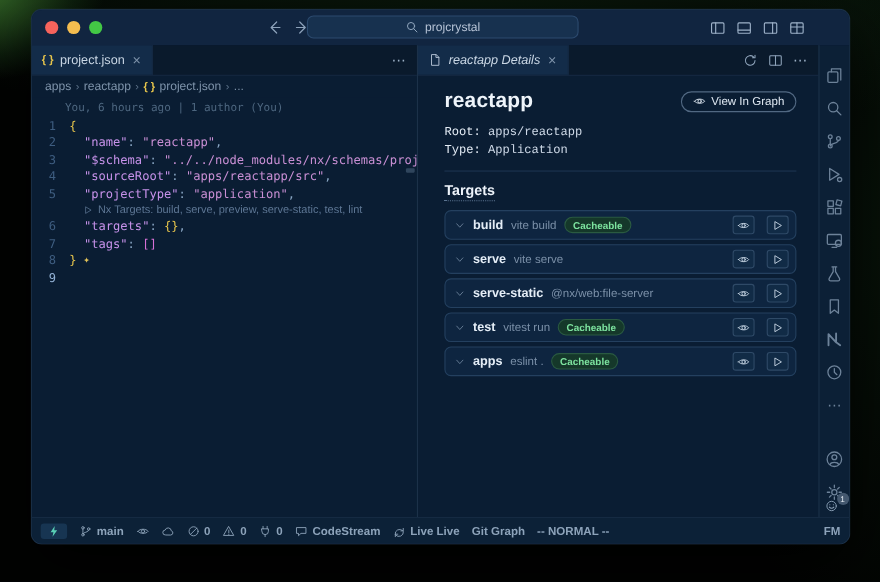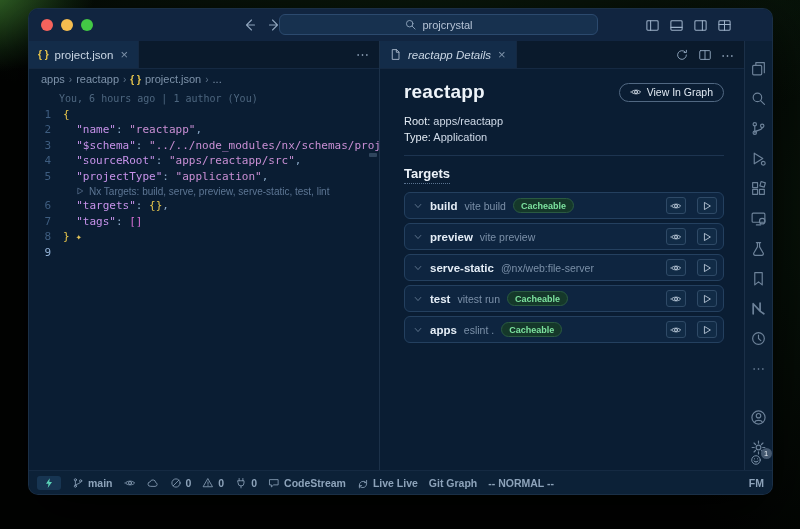--- a/index.html
+++ b/index.html
@@ -21,21 +21,21 @@
     display:flex; flex-direction:column;
   }
   
   .titlebar { height:32px; background:#112540; display:flex; align-items:center; flex:0 0 auto; position:relative; }
   .lights { display:flex; gap:8px; padding-left:12px; width:70px; }
   .light { width:12px; height:12px; border-radius:50%; }
   .light.r{ background:#f6635c; } .light.y{ background:#f5bd4f; } .light.g{ background:#43c845; }
   .nav-arrows { position:absolute; left:212px; display:flex; gap:10px; color:#8ea3bb; }
   .nav-arrows .icon { width:16px; height:16px; }
   .searchbox {
-    position:absolute; left:250px; width:319px; height:21px; top:5px;
+    position:absolute; left:250px; width:247px; height:21px; top:5px;
     background:#17314f; border:1px solid #2c4a6e; border-radius:6px;
     display:flex; align-items:center; justify-content:center; gap:5px;
     color:#b6c3d6; font-size:11px;
   }
   .searchbox .icon { width:13px; height:13px; color:#93a8c0; }
   .layout-icons { position:absolute; right:40px; display:flex; gap:9px; color:#9db1c8; }
   .layout-icons .icon { width:15px; height:15px; }
   
   .main { flex:1; display:flex; min-height:0; }
   .editors { flex:1; display:flex; min-width:0; }
@@ -64,21 +64,21 @@
   .lens { display:flex; align-items:center; gap:4px; color:#5d7694; font-size:10px; font-family:"Liberation Sans",sans-serif; padding-left:46px; height:14px; }
   .lens .icon { width:10px; height:10px; }
   .tk-key{ color:#c792ea; } .tk-str{ color:#c98fd4; } .tk-pl{ color:#89a6c4; }
   .tk-b1{ color:#e8c64c; } .tk-b2{ color:#d670d6; } .tk-sparkle{ color:#e6c65a; font-size:10px; }
   
   .details { flex:1; overflow:hidden; padding:12px 20px 0 24px; color:#d8e2ee; }
   .details-head { display:flex; align-items:center; justify-content:space-between; }
   .proj-title { font-size:19px; font-weight:700; color:#eef4fa; letter-spacing:.2px; }
   .btn-graph { display:flex; align-items:center; gap:5px; border:1px solid #516882; border-radius:10px; padding:2.5px 10px; font-size:10.5px; color:#dfe8f2; background:transparent;justify-content:center; }
   .btn-graph .icon { width:12px; height:12px; }
-  .meta { margin-top:10px; font-family:Liberation Sans, sans-serif; font-size:11px; line-height:16px; color:#cfdae8; }
+  .meta { margin-top:10px; font-family:Liberation Mono, monospace; font-size:11px; line-height:16px; color:#cfdae8; }
   .meta .lab { color:#e4ecf5; }
   .rule { border:none; border-top:1px solid #1d3450; margin:10px 0 8px; }
   .targets-h { display:inline-block; font-size:13px; font-weight:700; color:#edf3fa; border-bottom:1px dotted #5a7390; padding-bottom:2px; margin-bottom:8px; }
   .tcard { display:flex; align-items:center; gap:7px; height:27px; margin-bottom:4px;
            background:#0e2540; border:1px solid #24405f; border-radius:6px; padding:0 6px 0 8px; }
   .tcard .chev { width:10px; height:10px; color:#7d93ab; flex:0 0 auto; }
   .tcard .tname { font-size:11.5px; font-weight:700; color:#e4edf6; }
   .tcard .tcmd { font-size:10.5px; color:#7b90a8; }
   .badge { font-size:9px; font-weight:700; color:#7de39f; background:#15382a; border:1px solid #2a5a41; border-radius:8px; padding:1.5px 7px; }
   .tcard .spacer { flex:1; }
@@ -279,22 +279,22 @@
                     </svg>
                   </span>
                 </button>
               </div>
               <div class="tcard">
                 <span class="chev icon">
                   <svg viewBox="0 0 16 16" fill="none" stroke="currentColor" stroke-width="1.1" stroke-linecap="round" stroke-linejoin="round">
                     <path d="M3.5 5.5 8 10.5l4.5-5"></path>
                   </svg>
                 </span>
-                <span class="tname">preview</span>
-                <span class="tcmd">vite preview</span>
+                <span class="tname">serve</span>
+                <span class="tcmd">vite serve</span>
                 <span class="spacer"></span>
                 <button class="cbtn">
                   <span class="icon">
                     <svg viewBox="0 0 16 16" fill="none" stroke="currentColor" stroke-width="1.1" stroke-linecap="round" stroke-linejoin="round">
                       <path d="M1.8 8C4.2 4.6 11.8 4.6 14.2 8 11.8 11.4 4.2 11.4 1.8 8Z"></path>
                       <circle cx="8" cy="8" r="2"></circle>
                     </svg>
                   </span>
                 </button>
                 <button class="cbtn">

